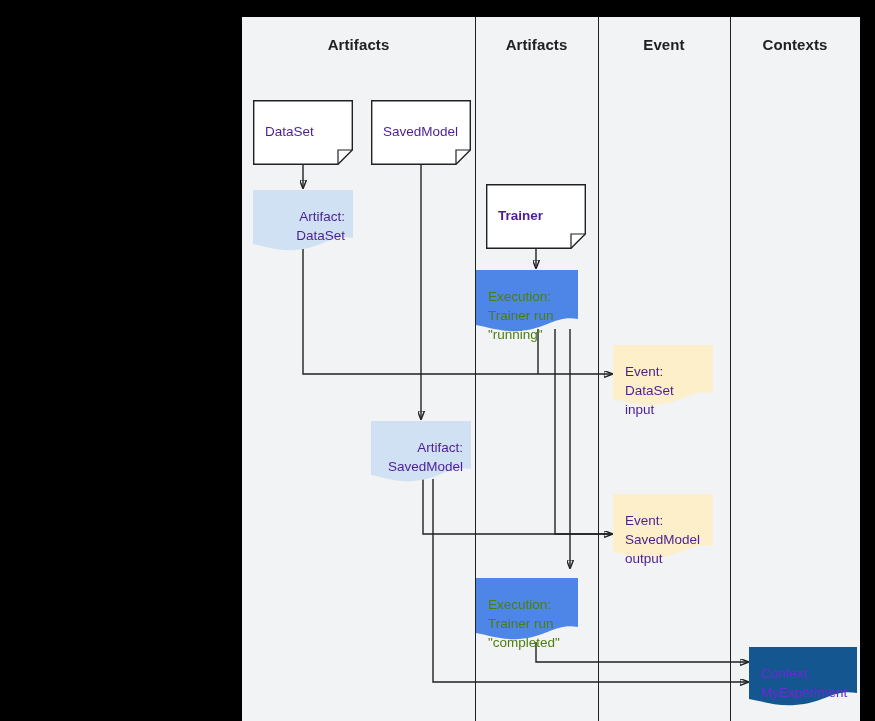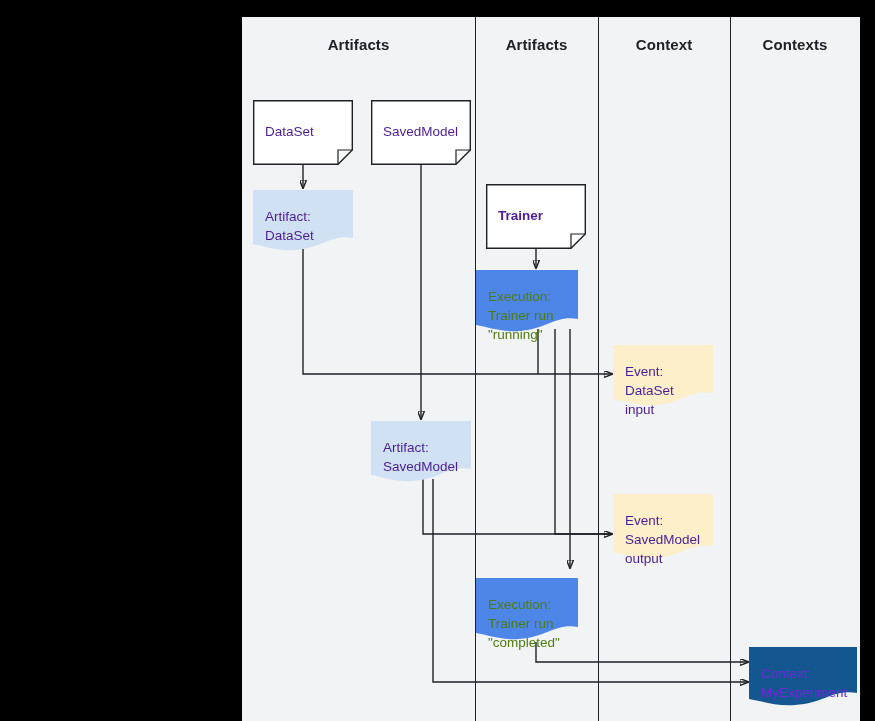--- a/index.html
+++ b/index.html
@@ -44,21 +44,21 @@
   .node .label {
     position: absolute;
     left: 12px; top: 0;
     width: calc(100% - 20px);
     font-size: 13.5px;
     line-height: 19px;
     color: #4c1d95;
     white-space: pre-line;
   }
   .node.doc .label { top: 22px; }
-  .node.artifact .label { top: 17px; }
+  .node.artifact .label { top: 17px; text-align: right; }
   .node.execution .label { top: 17px; color: #4d7c0f; }
   .node.event .label { top: 17px; }
   .node.context .label { top: 17px; color: #6d28d9; }
 
   
   #wires {
     position: absolute;
     left: 0; top: 0;
     width: 618px; height: 711px;
     overflow: visible;
@@ -71,21 +71,21 @@
 
 <div id="root">
   <div id="canvas">
 
     <div class="col-divider" style="left:233px;height:711px;"></div>
     <div class="col-divider" style="left:356px;height:711px;"></div>
     <div class="col-divider" style="left:488px;height:711px;"></div>
 
     <div class="lane-title" style="left:0px;top:19px;width:233px;">Artifacts</div>
     <div class="lane-title" style="left:233px;top:19px;width:123px;">Artifacts</div>
-    <div class="lane-title" style="left:356px;top:19px;width:132px;">Context</div>
+    <div class="lane-title" style="left:356px;top:19px;width:132px;">Event</div>
     <div class="lane-title" style="left:488px;top:19px;width:130px;">Contexts</div>
 
     <svg id="wires" viewBox="0 0 618 711">
       <defs>
         <marker id="arw" markerWidth="9" markerHeight="7" refX="8.2" refY="3.5" orient="auto" markerUnits="userSpaceOnUse">
           <path d="M0,0 L9,3.5 L0,7 Z" fill="#202124" stroke="none"></path>
         </marker>
       </defs>
 
       <path d="M61,148 L61,171" marker-end="url(#arw)"></path>

